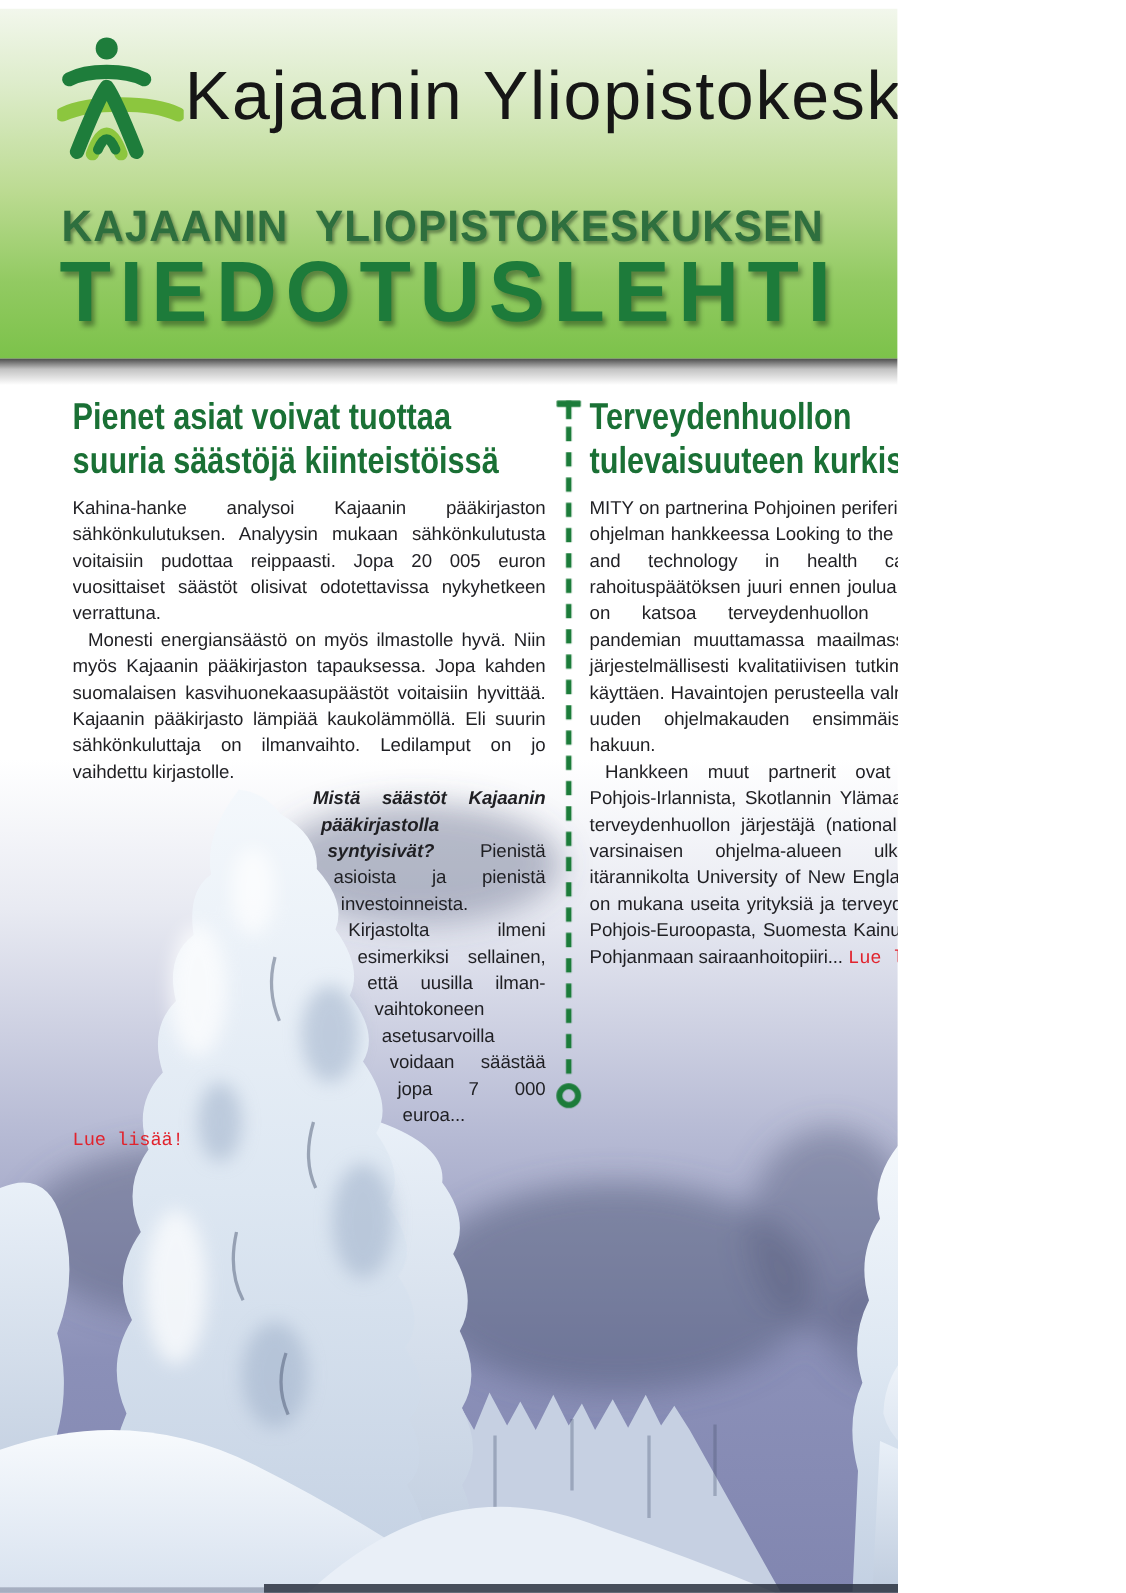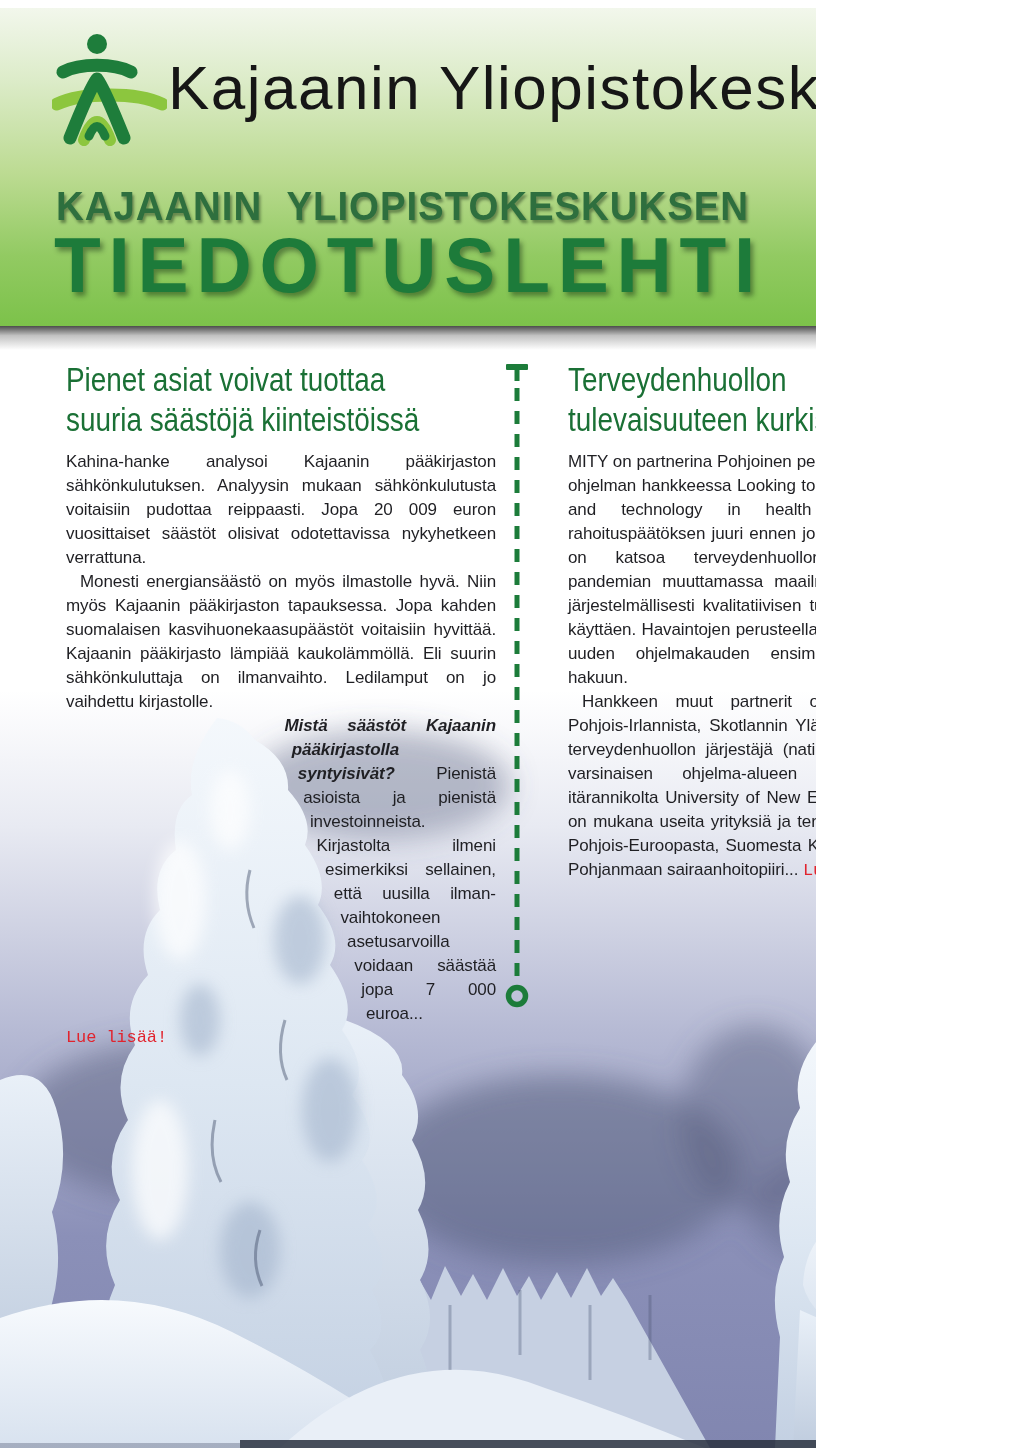--- a/index.html
+++ b/index.html
@@ -40,22 +40,22 @@
   }
   .issue-number{font-size:31px; font-weight:bold; letter-spacing:1px;}
   .issue-month{font-size:21px; font-weight:bold; letter-spacing:.5px;}
 
   
   .photo{position:absolute; left:0; top:690px; width:1024px; height:758px;}
 
   
   .col{position:absolute; top:360px; z-index:5;}
   .col-left{left:66px; width:430px;}
-  .col-right{left:568px; width:426px;}
-  .headline{color:#1a7035; font-weight:normal; margin:0 0 10px 0;}
+  .col-right{left:536px; width:426px;}
+  .headline{color:#1a7035; font-weight:bold; margin:0 0 10px 0;}
   .headline span{display:block; font-size:34px; line-height:1.17;
     transform:scaleX(.82); transform-origin:0 50%; white-space:nowrap;}
   .body-text{
     margin:0; font-size:17px; line-height:24px; color:#1f1f23;
     text-align:justify; letter-spacing:-0.1px;
   }
   .indent{text-indent:14px;}
   .q-lead{font-style:italic; font-weight:bold;}
   .read-more{color:#e1232d; text-decoration:none; cursor:pointer;font-family:Liberation Mono, monospace;}
   .read-more.block{display:block; text-align:left;}
@@ -198,21 +198,21 @@
     </g>
     <line x1="15" y1="26" x2="15" y2="618" stroke="#1c7c3a" stroke-width="5" stroke-dasharray="13 10"></line>
     <circle cx="15" cy="634" r="8.5" fill="none" stroke="#1c7c3a" stroke-width="5.5"></circle>
   </svg>
 
   <div class="col col-left">
     <h2 class="headline">
       <span>Pienet asiat voivat tuottaa</span>
       <span>suuria säästöjä kiinteistöissä</span>
     </h2>
-    <p class="body-text">Kahina-hanke analysoi Kajaanin pääkirjaston sähkönkulutuksen. Analyysin mukaan sähkönkulutusta voitaisiin pudottaa reippaasti. Jopa 20 009 euron vuosittaiset säästöt olisivat odotettavissa nykyhetkeen verrattuna.</p>
+    <p class="body-text">Kahina-hanke analysoi Kajaanin pääkirjaston sähkönkulutuksen. Analyysin mukaan sähkönkulutusta voitaisiin pudottaa reippaasti. Jopa 20 005 euron vuosittaiset säästöt olisivat odotettavissa nykyhetkeen verrattuna.</p>
     <p class="body-text indent">Monesti energiansäästö on myös ilmastolle hyvä. Niin myös Kajaanin pääkirjaston tapauksessa. Jopa kahden suomalaisen kasvihuonekaasupäästöt voitaisiin hyvittää. Kajaanin pääkirjasto lämpiää kaukolämmöllä. Eli suurin sähkönkuluttaja on ilmanvaihto. Ledilamput on jo vaihdettu kirjastolle.</p>
     <div class="wrap-block">
       <div class="tree-spacer"></div>
       <p class="body-text">
         <strong class="q-lead">Mistä säästöt Kajaanin pääkirjastolla syntyisivät?</strong><span> Pienistä asioista ja pienistä investoinneis­ta. Kirjastolta ilmeni esimerkiksi sellai­nen, että uusilla il­man­vaihto­koneen asetus­arvoilla voidaan säästää jopa 7 000 euroa...</span>
         <a class="read-more block">Lue lisää!</a>
       </p>
     </div>
   </div>
 

